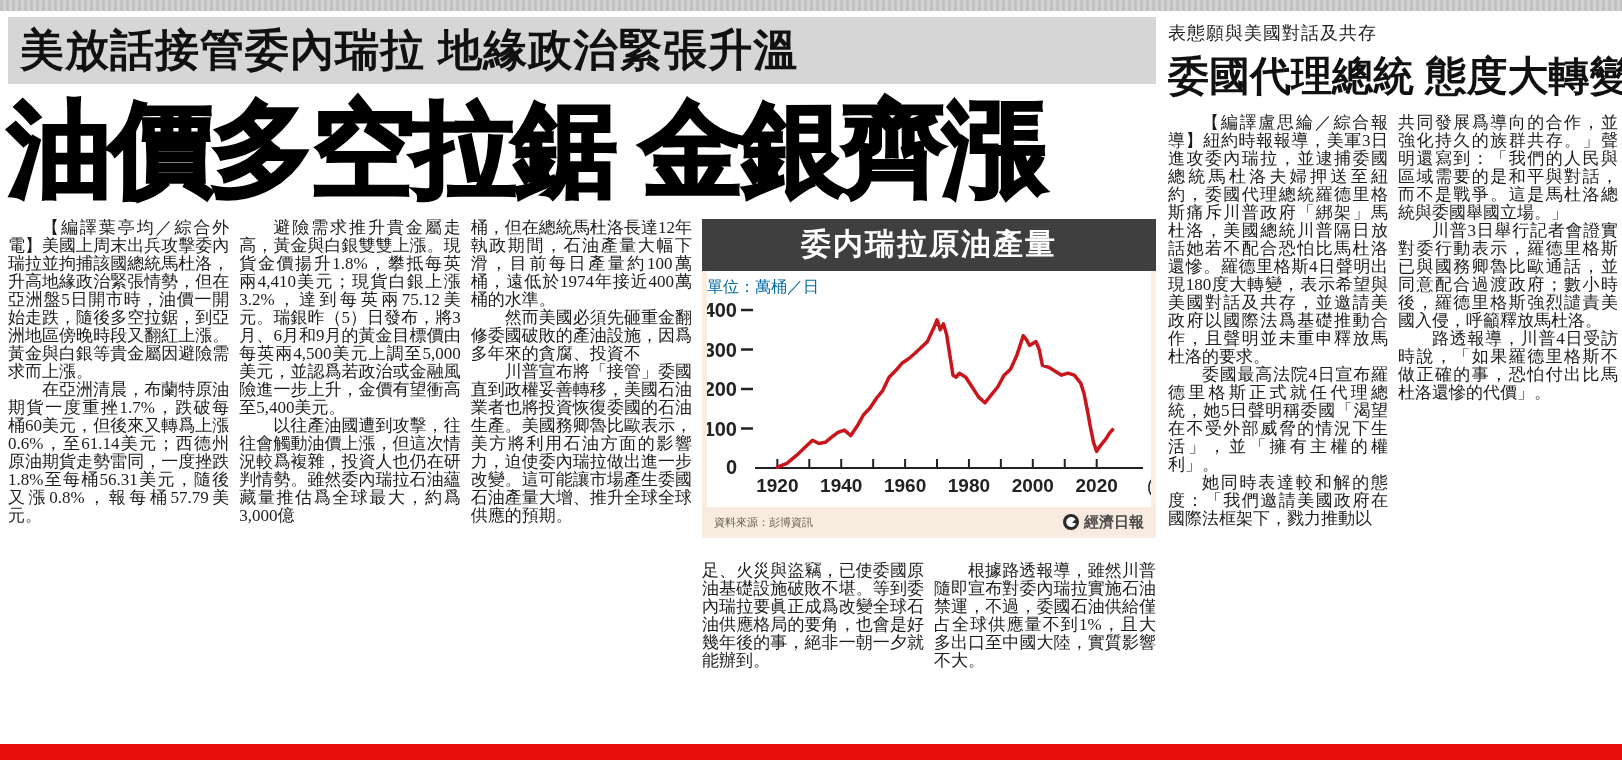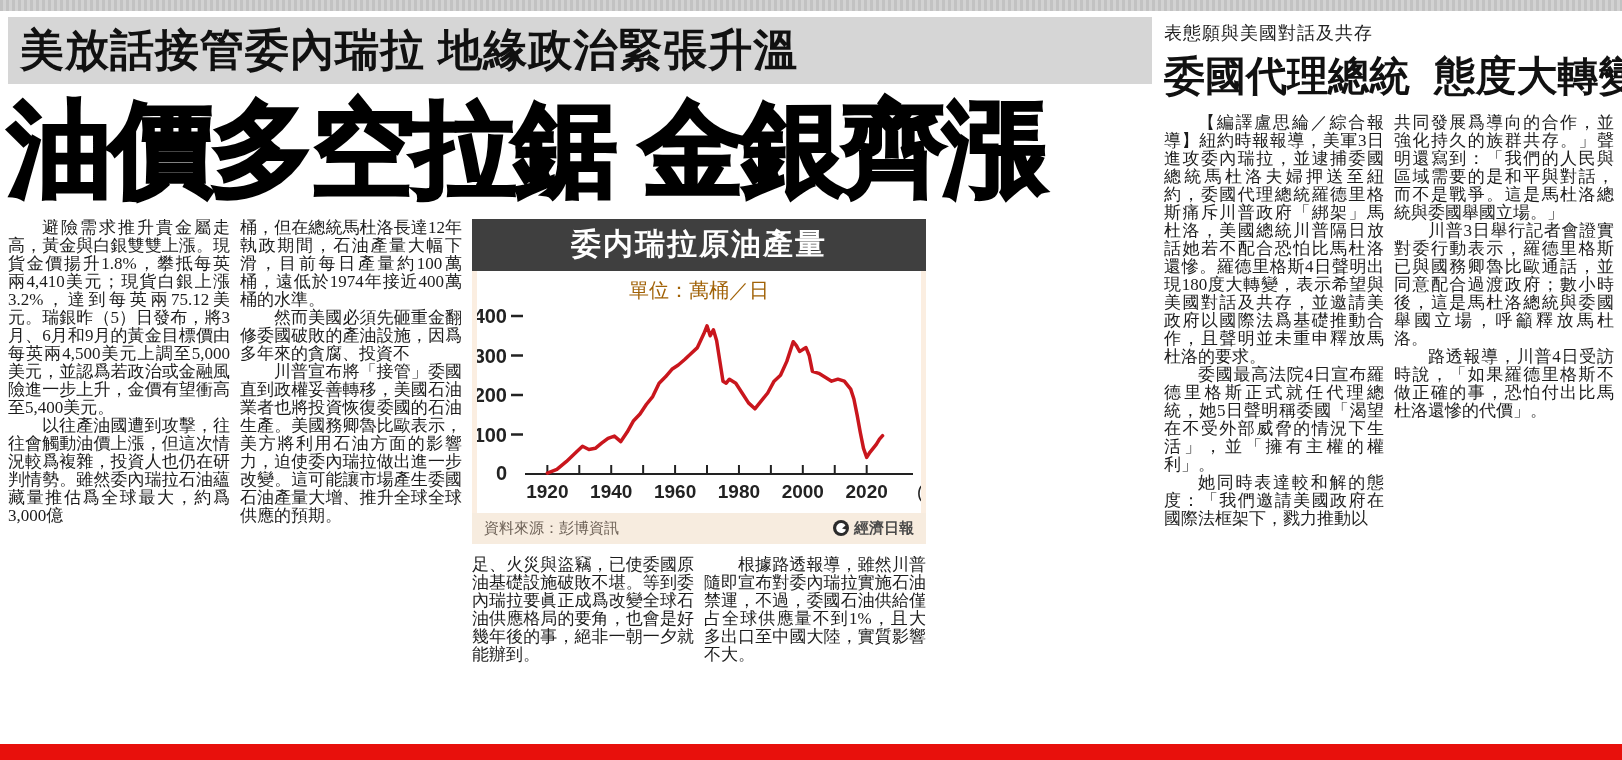--- a/index.html
+++ b/index.html
@@ -21,60 +21,64 @@
     font-size:104px; line-height:1.22; letter-spacing:-3px; color:#000;
     -webkit-text-stroke:3px #000; white-space:nowrap; margin:2px 0 6px 0; }
   .cols { display:flex; gap:10px; height:527px; overflow:hidden; }
   .col { width:222px; overflow:hidden; }
   .wide-col { width:454px; }
   .para { font-size:17px; line-height:18px; text-align:justify; text-justify:inter-ideograph;
     text-indent:2em; color:#1c1c1c; }
   .para.cont { text-indent:0; }
 
   
-  .chart-box { width:454px; margin-bottom:12px; background:#fbeee1;
+  .chart-box { width:454px; margin-bottom:24px; background:#fbeee1;
     padding:0 5px 0 5px; }
   .chart-title-bar { background:#3f3f3f; margin:0 -5px; padding:5px 0 6px 0; text-align:center; }
   .chart-title-bar span { color:#fff; font-family:"Liberation Sans", sans-serif;
     font-weight:700; font-size:30px; letter-spacing:2px; }
   .chart-inner { background:#ffffff; padding-top:4px; }
-  .chart-unit { text-align:center; font-family:"Liberation Sans", sans-serif;
-    font-size:20px; color:#a16207; padding:2px 0 0 0; }
+  .chart-unit { text-align:left; font-family:"Liberation Sans", sans-serif;
+    font-size:16px; color:#0369a1; padding:2px 0 0 0; }
   .chart-source-row { display:flex; justify-content:space-between; align-items:center;
     background:#f7ecdf; margin:0 -5px; padding:6px 12px; }
-  .chart-source { font-family:Liberation Mono, monospace; font-size:15px; color:#6d6156; }
+  .chart-source { font-family:Liberation Mono, monospace; font-size:11px; color:#6d6156; }
   .chart-brand { display:flex; align-items:center; gap:5px;
     font-family:"Liberation Sans", sans-serif; font-size:15px; font-weight:700; color:#4a4a4a; }
   .subcols { display:flex; gap:10px; }
 
   
   .right-article { width:450px; }
   .right-kicker { font-family:"Liberation Sans", sans-serif; font-size:18px;
     font-weight:500; color:#222; margin-top:6px; letter-spacing:1px; }
-  .right-headline { font-family:Liberation Mono, monospace; font-size:41px;
+  .right-headline { font-family:Liberation Sans, sans-serif; font-size:41px;
     font-weight:700; color:#111; letter-spacing:0px; margin:4px 0 10px 0; white-space:nowrap; }
   .right-cols { display:flex; gap:10px; height:632px; overflow:hidden; }
   .right-cols .col { width:220px; }
 
   .red-bar { position:absolute; left:0; bottom:0; width:100%; height:16px; background:#e8100c; }
 </style>
 </head>
 <body>
 
 <div class="top-strip"></div>
 
 <div class="content">
 
   <div class="left-article">
     <div class="kicker-bar">
       <span>美放話接管委內瑞拉  地緣政治緊張升溫</span>
     </div>
     <div class="big-headline">油價多空拉鋸 金銀齊漲</div>
 
     <div class="cols">
+      <div class="col">
+        <p class="para">【編譯葉亭均／綜合外電】美國上周末出兵攻擊委內瑞拉並拘捕該國總統馬杜洛，升高地緣政治緊張情勢，但在亞洲盤5日開市時，油價一開始走跌，隨後多空拉鋸，到亞洲地區傍晚時段又翻紅上漲。黃金與白銀等貴金屬因避險需求而上漲。</p>
+        <p class="para">在亞洲清晨，布蘭特原油期貨一度重挫1.7%，跌破每桶60美元，但後來又轉爲上漲0.6%，至61.14美元；西德州原油期貨走勢雷同，一度挫跌1.8%至每桶56.31美元，隨後又漲0.8%，報每桶57.79美元。</p>
+      </div>
       <div class="col">
         <p class="para">避險需求推升貴金屬走高，黃金與白銀雙雙上漲。現貨金價揚升1.8%，攀抵每英兩4,410美元；現貨白銀上漲3.2%，達到每英兩75.12美元。瑞銀昨（5）日發布，將3月、6月和9月的黃金目標價由每英兩4,500美元上調至5,000美元，並認爲若政治或金融風險進一步上升，金價有望衝高至5,400美元。</p>
         <p class="para">以往產油國遭到攻擊，往往會觸動油價上漲，但這次情況較爲複雜，投資人也仍在研判情勢。雖然委內瑞拉石油蘊藏量推估爲全球最大，約爲3,000億</p>
       </div>
       <div class="col">
         <p class="para cont">桶，但在總統馬杜洛長達12年執政期間，石油產量大幅下滑，目前每日產量約100萬桶，遠低於1974年接近400萬桶的水準。</p>
         <p class="para">然而美國必須先砸重金翻修委國破敗的產油設施，因爲多年來的貪腐、投資不</p>
         <p class="para">川普宣布將「接管」委國直到政權妥善轉移，美國石油業者也將投資恢復委國的石油生產。美國務卿魯比歐表示，美方將利用石油方面的影響力，迫使委內瑞拉做出進一步改變。這可能讓市場產生委國石油產量大增、推升全球全球供應的預期。</p>
       </div>
 
@@ -146,20 +150,20 @@
     <div class="right-kicker">表態願與美國對話及共存</div>
     <div class="right-headline">委國代理總統 態度大轉變</div>
     <div class="right-cols">
       <div class="col">
         <p class="para">【編譯盧思綸／綜合報導】紐約時報報導，美軍3日進攻委內瑞拉，並逮捕委國總統馬杜洛夫婦押送至紐約，委國代理總統羅德里格斯痛斥川普政府「綁架」馬杜洛，美國總統川普隔日放話她若不配合恐怕比馬杜洛還慘。羅德里格斯4日聲明出現180度大轉變，表示希望與美國對話及共存，並邀請美政府以國際法爲基礎推動合作，且聲明並未重申釋放馬杜洛的要求。</p>
         <p class="para">委國最高法院4日宣布羅德里格斯正式就任代理總統，她5日聲明稱委國「渴望在不受外部威脅的情況下生活」，並「擁有主權的權利」。</p>
         <p class="para">她同時表達較和解的態度：「我們邀請美國政府在國際法框架下，戮力推動以</p>
       </div>
       <div class="col">
         <p class="para cont">共同發展爲導向的合作，並強化持久的族群共存。」聲明還寫到：「我們的人民與區域需要的是和平與對話，而不是戰爭。這是馬杜洛總統與委國舉國立場。」</p>
-        <p class="para">川普3日舉行記者會證實對委行動表示，羅德里格斯已與國務卿魯比歐通話，並同意配合過渡政府；數小時後，這是馬杜洛總統與委國舉國立場，呼籲釋放馬杜洛。</p>
+        <p class="para">川普3日舉行記者會證實對委行動表示，羅德里格斯已與國務卿魯比歐通話，並同意配合過渡政府；數小時後，羅德里格斯強烈譴責美國入侵，呼籲釋放馬杜洛。</p>
         <p class="para">路透報導，川普4日受訪時說，「如果羅德里格斯不做正確的事，恐怕付出比馬杜洛還慘的代價」。</p>
       </div>
     </div>
   </div>
 </div>
 
 <div class="red-bar"></div>
 
 </body></html>

